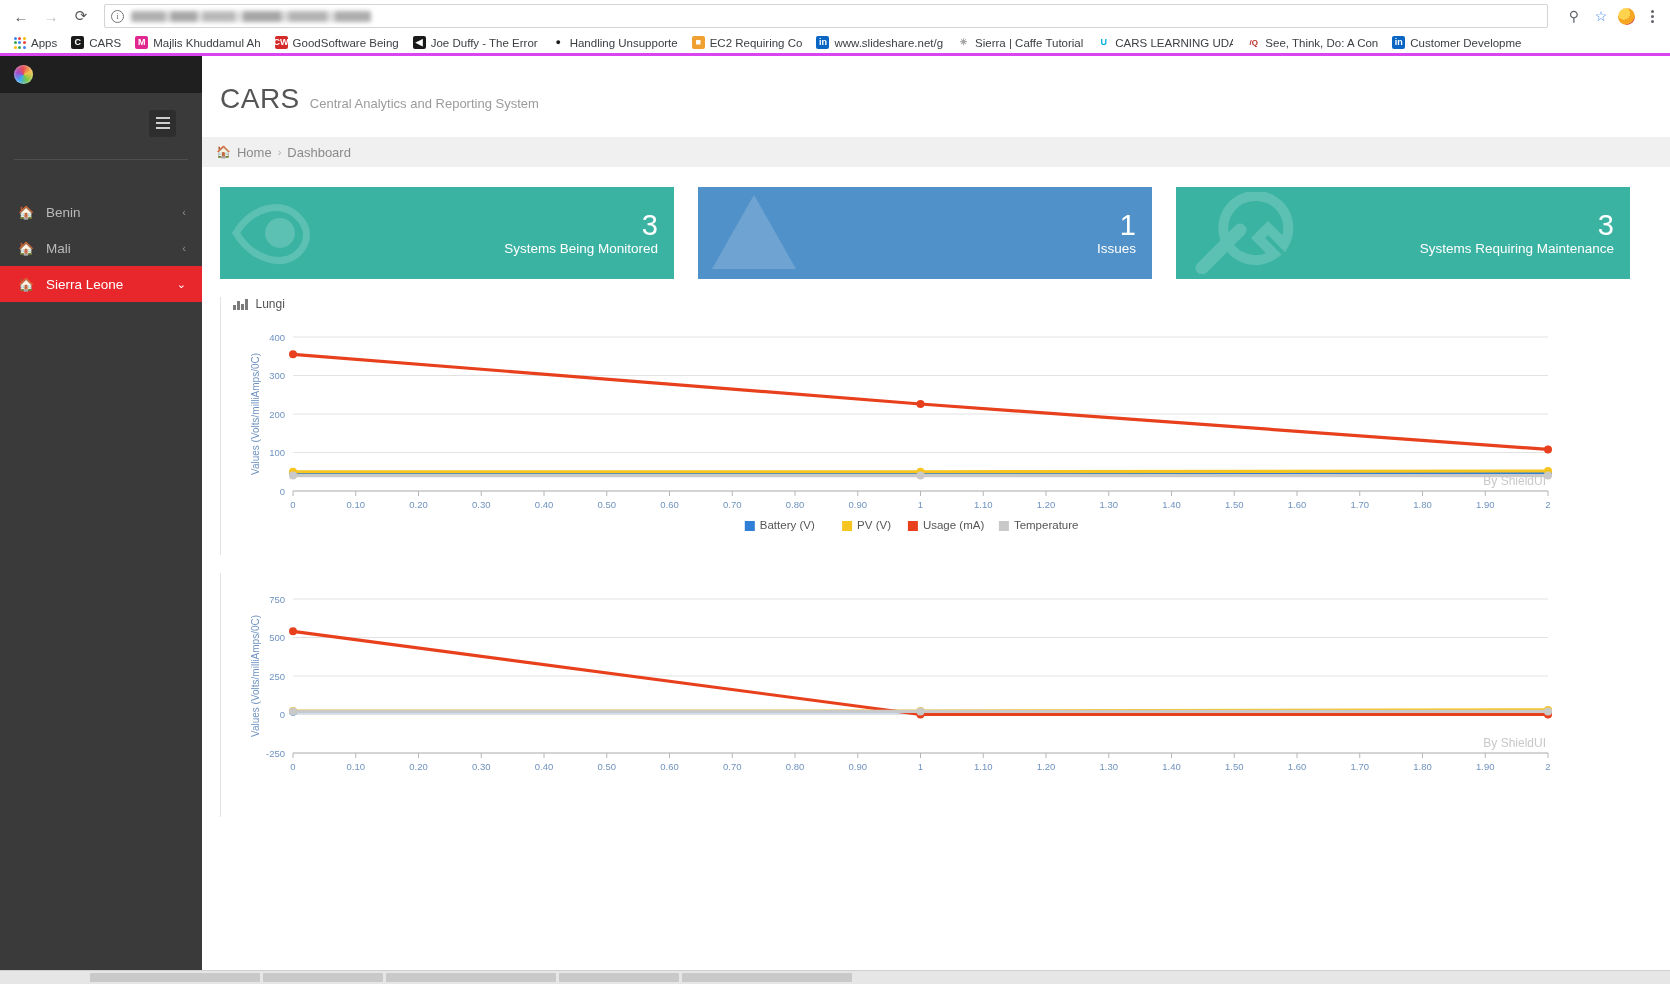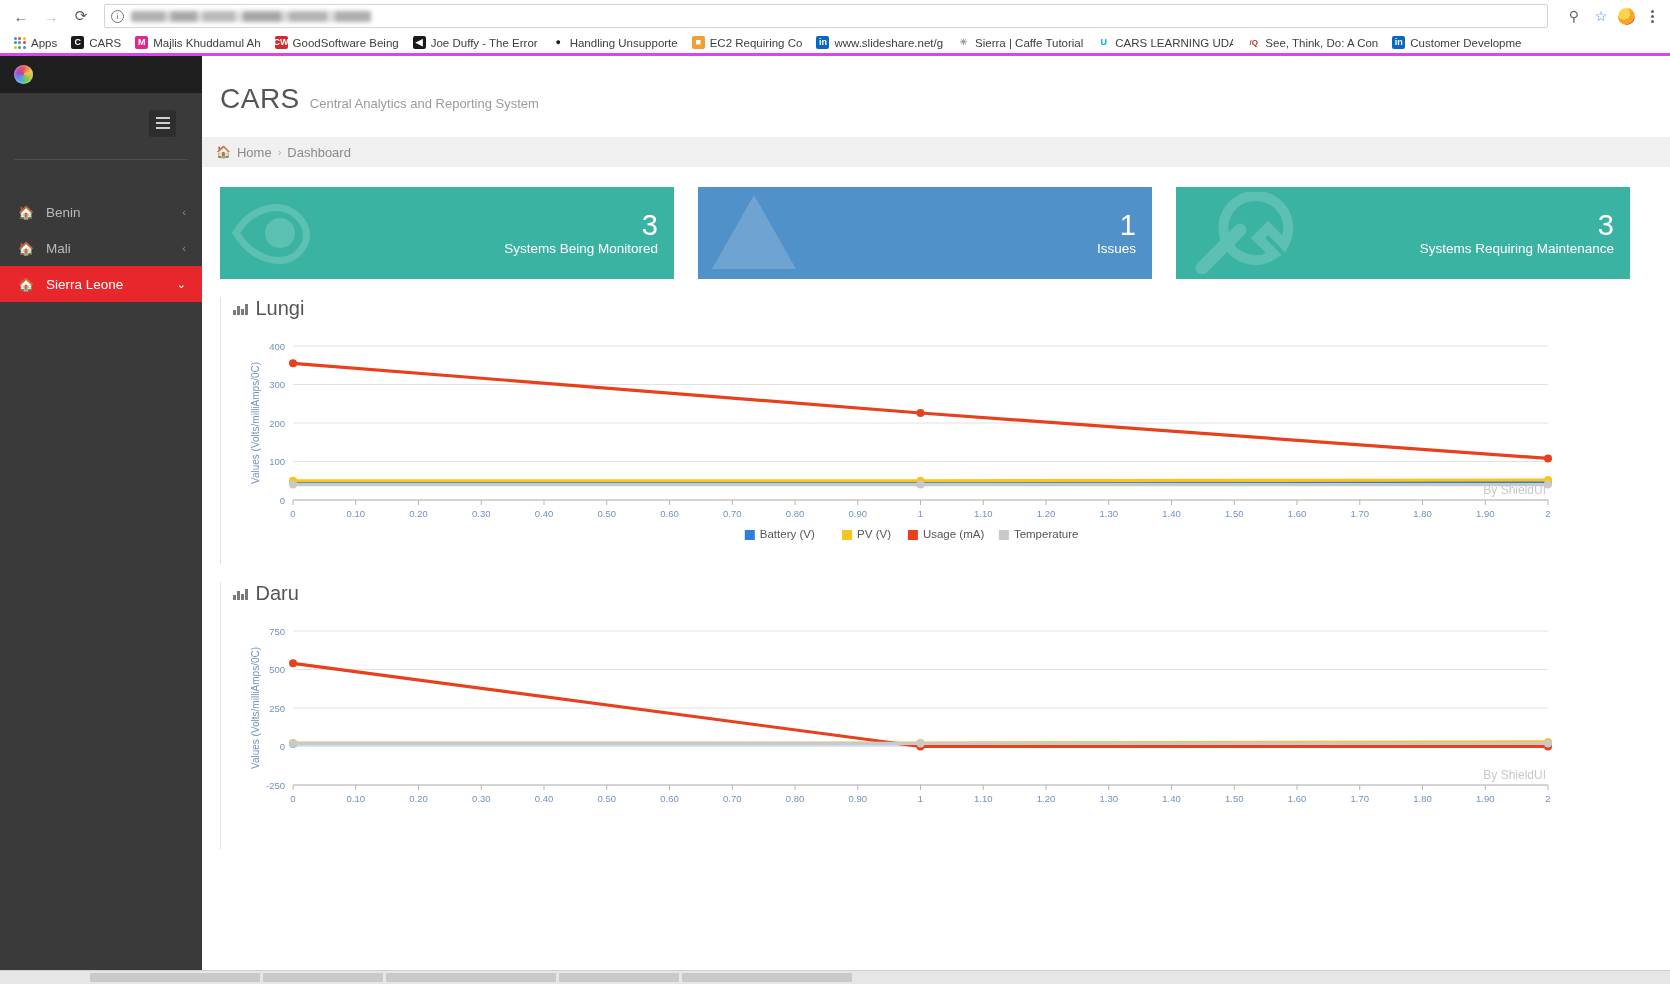--- a/index.html
+++ b/index.html
@@ -134,21 +134,21 @@
   .stat-num { font-size: 29px; font-weight: 300; line-height: 1.05; position: relative; z-index: 2; }
   .stat-label { font-size: 13.5px; font-weight: 400; position: relative; z-index: 2; }
   .stat-bg {
     position: absolute; left: 10px; top: 50%; transform: translateY(-50%);
     opacity: .17; z-index: 1; color: #ffffff; font-size: 70px; line-height: 1;
   }
   .stat-bg svg { display: block; }
 
   
   .panel { margin: 18px 0 0 18px; padding-left: 12px; border-left: 1px solid #e3e3e3; }
-  .panel-title { font-size: 20px; color: #555; font-weight: 400; display: flex; align-items: center; gap: 8px; }
+  .panel-title { font-size: 12px; color: #555; font-weight: 400; display: flex; align-items: center; gap: 8px; }
   .panel-title .bars-ico { display: flex; align-items: flex-end; gap: 1.5px; height: 12px; }
   .panel-title .bars-ico i { width: 2.5px; background: #7a7a7a; display: block; }
   .chart-wrap { position: relative; margin-top: 14px; }
   .chart-wrap svg { display: block; }
   .watermark { fill: #c8c8c8; font-size: 12px; font-family: "Liberation Sans", sans-serif; }
   .axis-lbl { fill: #6f93c0; font-size: 9.5px; font-family: "Liberation Sans", sans-serif; }
   .y-title { fill: #6f93c0; font-size: 10px; font-family: "Liberation Sans", sans-serif; }
   .legend-txt { font-size: 11.5px; fill: #555; font-family: "Liberation Sans", sans-serif; }
 
   .taskbar {
@@ -419,29 +419,20 @@
             <text class="legend-txt" x="624.1" y="204">PV (V)</text>
             <rect x="674.9" y="196" width="10" height="10" fill="#e8401c"></rect>
             <text class="legend-txt" x="689.9" y="204">Usage (mA)</text>
             <rect x="765.9" y="196" width="10" height="10" fill="#c9c9c9"></rect>
             <text class="legend-txt" x="780.9" y="204">Temperature</text>
           </svg>
         </div>
     </div>
 
     <div class="panel">
-      <div class="panel-title">
-        <span class="bars-ico">
-          <i style="height:5px"></i>
-            <i style="height:9px"></i>
-            <i style="height:6px"></i>
-            <i style="height:11px"></i>
-        </span>
-        <span>Daru</span>
-      </div>
       <div class="chart-wrap" id="chart-1">
           <svg width="1355" height="230" viewBox="0 0 1355 230">
             <line x1="60" y1="166" x2="1315" y2="166" stroke="#e2e2e2" stroke-width="1"></line>
             <text class="axis-lbl" x="52" y="169.5" text-anchor="end">-250</text>
             <line x1="60" y1="127.5" x2="1315" y2="127.5" stroke="#e2e2e2" stroke-width="1"></line>
             <text class="axis-lbl" x="52" y="131" text-anchor="end">0</text>
             <line x1="60" y1="89" x2="1315" y2="89" stroke="#e2e2e2" stroke-width="1"></line>
             <text class="axis-lbl" x="52" y="92.5" text-anchor="end">250</text>
             <line x1="60" y1="50.5" x2="1315" y2="50.5" stroke="#e2e2e2" stroke-width="1"></line>
             <text class="axis-lbl" x="52" y="54" text-anchor="end">500</text>

